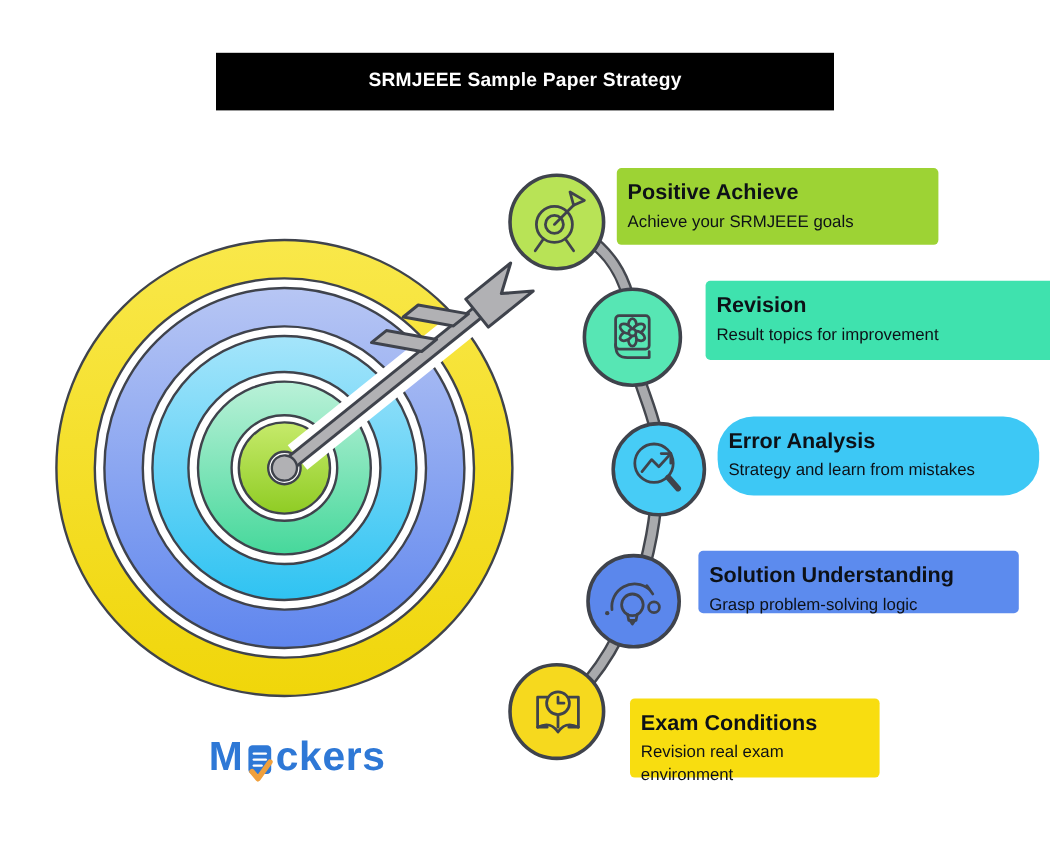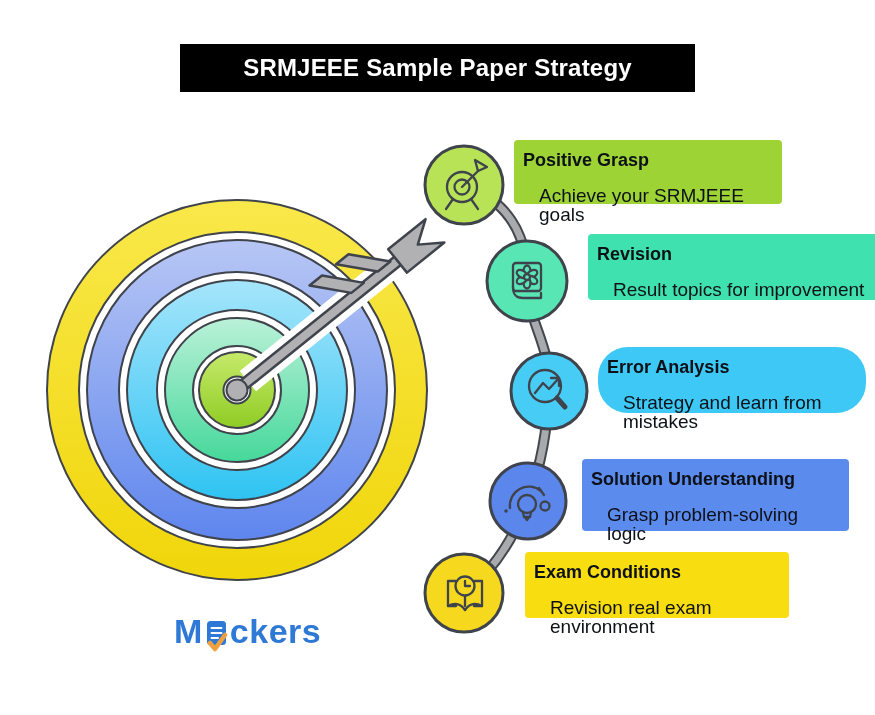--- a/index.html
+++ b/index.html
@@ -3,34 +3,34 @@
 <meta charset="utf-8">
 <style>
   html,body{margin:0;padding:0;background:#ffffff;}
   .canvas{
     position:relative;width:875px;height:715px;background:#ffffff;
     font-family:"Liberation Sans",sans-serif;overflow:hidden;
   }
   .title-bar{
     position:absolute;left:180px;top:44px;width:515px;height:48px;
     display:flex;align-items:center;justify-content:center;
-    font-size:24px;font-weight:bold;letter-spacing:.2px;
+    font-size:16px;font-weight:bold;letter-spacing:.2px;
   }
   .art{position:absolute;left:0;top:0;}
   .label-box{
     position:absolute;border-radius:4px;box-sizing:border-box;
     padding:10px 12px 8px 9px;color:#0d1117;
   }
   .label-box h3{margin:0 0 5px 0;font-size:18px;line-height:20px;font-weight:bold;}
-  .label-box p{margin:16px;font-size:19px;line-height:19px;}
+  .label-box p{margin:0;font-size:14px;line-height:19px;}
   .box-0{left:514px;top:140px;width:268px;height:64px;}
   .box-1{left:588px;top:234px;width:308px;height:66px;}
   .box-2{left:598px;top:347px;width:268px;height:66px;}
-  .box-3{left:582px;top:459px;width:267px;height:72px;}
-  .box-4{left:525px;top:552px;width:264px;height:66px;}
+  .box-3{left:582px;top:459px;width:267px;height:52px;}
+  .box-4{left:525px;top:582px;width:208px;height:66px;}
   .logo{
     position:absolute;left:174px;top:613px;display:flex;align-items:flex-start;
     font-size:34px;font-weight:bold;letter-spacing:.5px;line-height:36px;
   }
   .logo svg{margin:7px 1px 0 2px;display:block;}
   .ring{stroke-width:2;}
   .icon-circle{stroke-width:3;}
   .glyph{stroke-linecap:round;stroke-linejoin:round;stroke-width:2.3;}
 </style>
 </head>
@@ -153,21 +153,21 @@
         <path d="M10,-12 L18,-12 L18,13 L10,13" fill="none"></path>
         <path d="M-16,13 C-8,9 -3,11 1,17 C5,11 10,9 18,13" fill="none"></path>
         <line x1="1" y1="4" x2="1" y2="13"></line>
         <circle cx="1" cy="-7" r="9.5" fill="none"></circle>
         <path d="M1,-12 L1,-7 L6,-7" fill="none"></path>
       </g>
     </g>
   </svg>
 
   <div class="label-box box-0" style="background-color: rgb(157, 211, 52);">
-    <h3>Positive Grasp</h3>
+    <h3>Positive Achieve</h3>
     <p>Achieve your SRMJEEE goals</p>
   </div>
   <div class="label-box box-1" style="background-color: rgb(63, 226, 174);">
     <h3>Revision</h3>
     <p>Result topics for improvement</p>
   </div>
   <div class="label-box box-2" style="background-color: rgb(61, 200, 245); border-radius: 30px;">
     <h3>Error Analysis</h3>
     <p>Strategy and learn from mistakes</p>
   </div>

